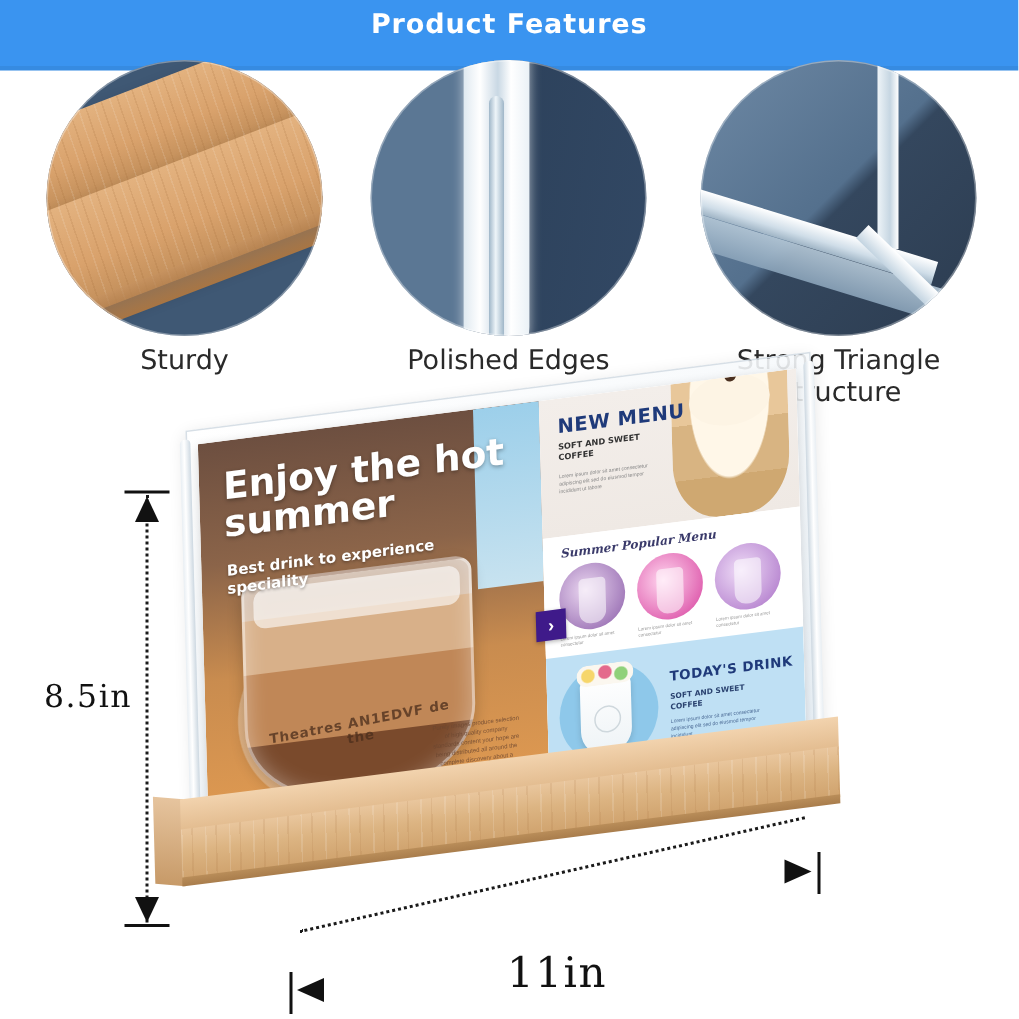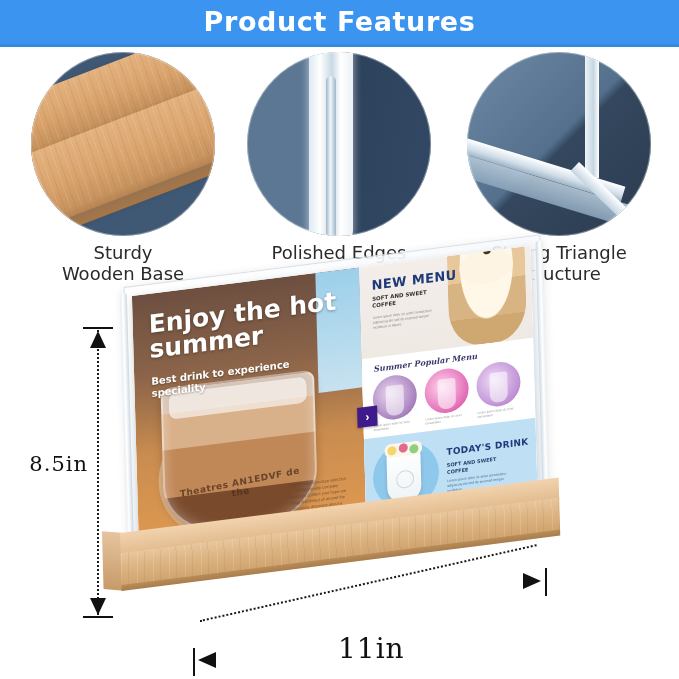--- a/index.html
+++ b/index.html
@@ -17,29 +17,29 @@
   
   .banner {
     position: absolute; left: 0; top: 0; width: 679px; height: 47px;
     background: #3a94f0;
     box-shadow: inset 0 -3px 0 rgba(0,0,0,0.06);
   }
   .banner-title {
     position: absolute; left: 0; right: 0; top: 6px;
     text-align: center;
     color: #ffffff;
-    font-size: 27px;
+    font-size: 18px;
     font-weight: bold;
     letter-spacing: 0.6px;
     font-family: "DejaVu Sans", sans-serif;
   }
 
   
   .features {
-    position: absolute; left: 0; top: 52px; width: 571px; height: 232px;
+    position: absolute; left: 0; top: 40px; width: 571px; height: 232px;
   }
   .feature {
     position: absolute; top: 0; width: 226px; height: 232px;
   }
   .feature.f0 { left: 10px; }
   .feature.f1 { left: 226px; }
   .feature.f2 { left: 446px; }
 
   .circle-wrap {
     position: absolute; left: 50%; top: 0; transform: translateX(-50%);
@@ -435,21 +435,20 @@
             </div>
           <div class="groove"></div>
           <div class="woodboard b2">
               <div class="grain"></div>
             </div>
           <div class="edge"></div>
         </div>
       </div>
       <div class="feature-caption">
         <div>Sturdy</div>
-        <div>Wooden Base</div>
       </div>
     </div>
 
     <div class="feature f1">
       <div class="circle-wrap">
         <div class="circle c-edge">
           <div class="bevel"></div>
           <div class="panel">
             <div class="slit"></div>
           </div>

